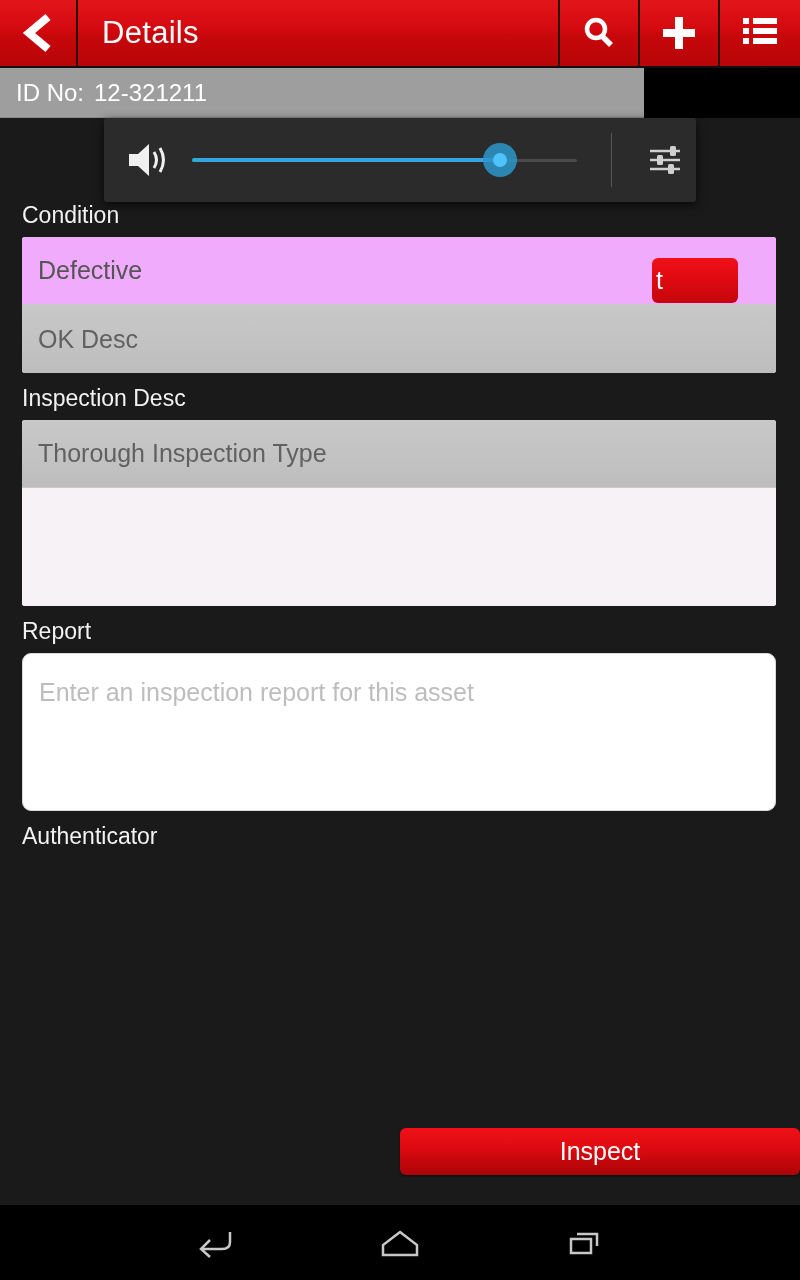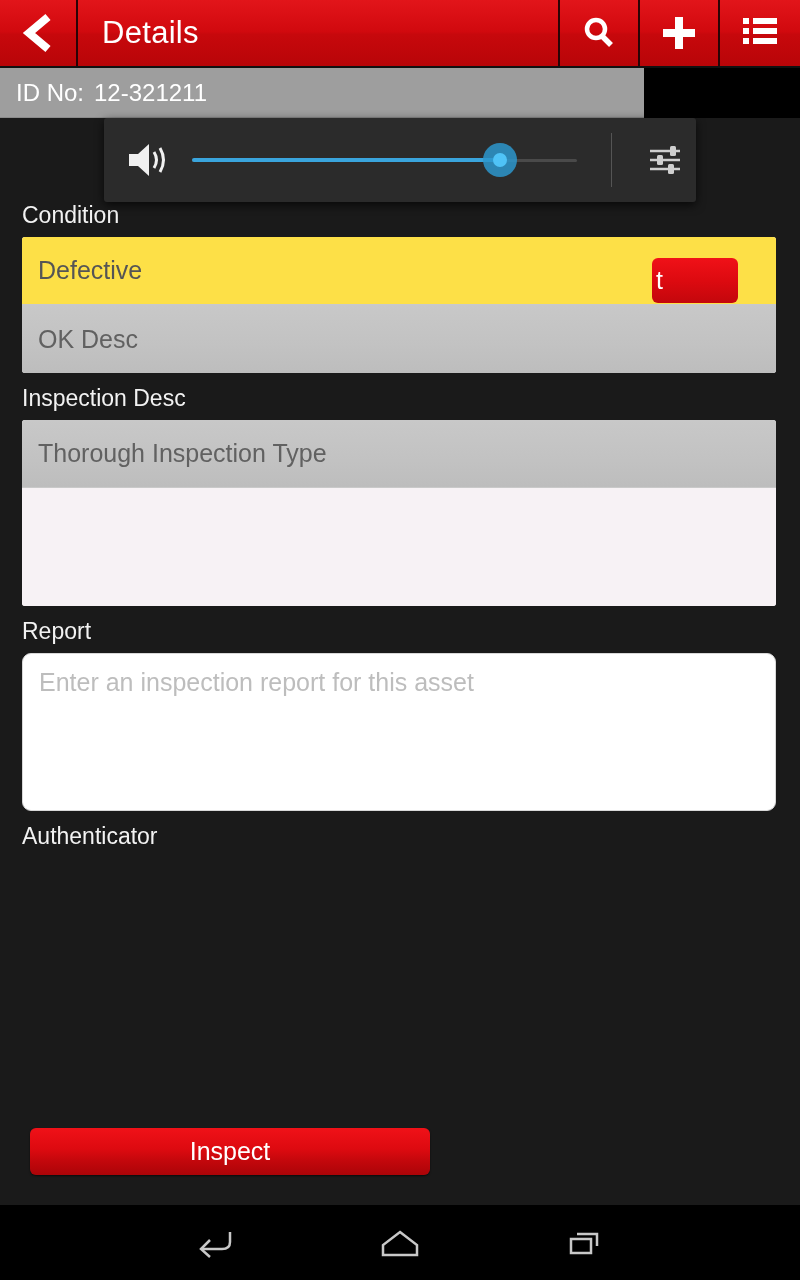--- a/index.html
+++ b/index.html
@@ -52,21 +52,21 @@
   .panel {
     margin:0 24px 0 22px;
     border-radius:3px;
     overflow:hidden;
     background:#ffffff;
   }
   .row {
     height:68px; display:flex; align-items:center;
     padding-left:16px;
     font-size:25px; color:#555;
-    background:#fde047;
+    background:#f0abfc;
     border-bottom:1px solid #c9c9c9;
   }
   .row:last-child { border-bottom:none; }
   .row.selected {
     background:linear-gradient(to bottom,#c8c8c8 0%,#c2c2c2 60%,#bdbdbd 100%);
     color:#616161;
   }
   .row.clipped { height:30px; align-items:flex-start; overflow:hidden; padding-top:1px; }
 
   .panel-empty {
@@ -74,29 +74,29 @@
     height:118px;
   }
 
   
   .report-box {
     margin:0 24px 0 22px;
     height:158px;
     background:#ffffff;
     border-radius:9px;
     border:1px solid #d8d8d8;
-    padding:14px 16px;
+    padding:24px 16px;
     color:#bdbdbd;
     font-size:25px;
   }
 
   
   .inspect-wrap {
     position:absolute; left:0; top:1128px; width:800px;
-    display:flex; justify-content:flex-start;padding-left:30px;
+    display:flex; justify-content:flex-end;
   }
   .inspect-btn {
     width:400px; height:47px;
     border-radius:6px;
     background:linear-gradient(to bottom,#f01118 0%,#dd0a10 45%,#c3070c 70%,#ab0408 100%);
     color:#fff; font-size:25px;
     display:flex; align-items:center; justify-content:center;
     border:none;
     box-shadow:0 1px 2px rgba(0,0,0,.6);
   }

